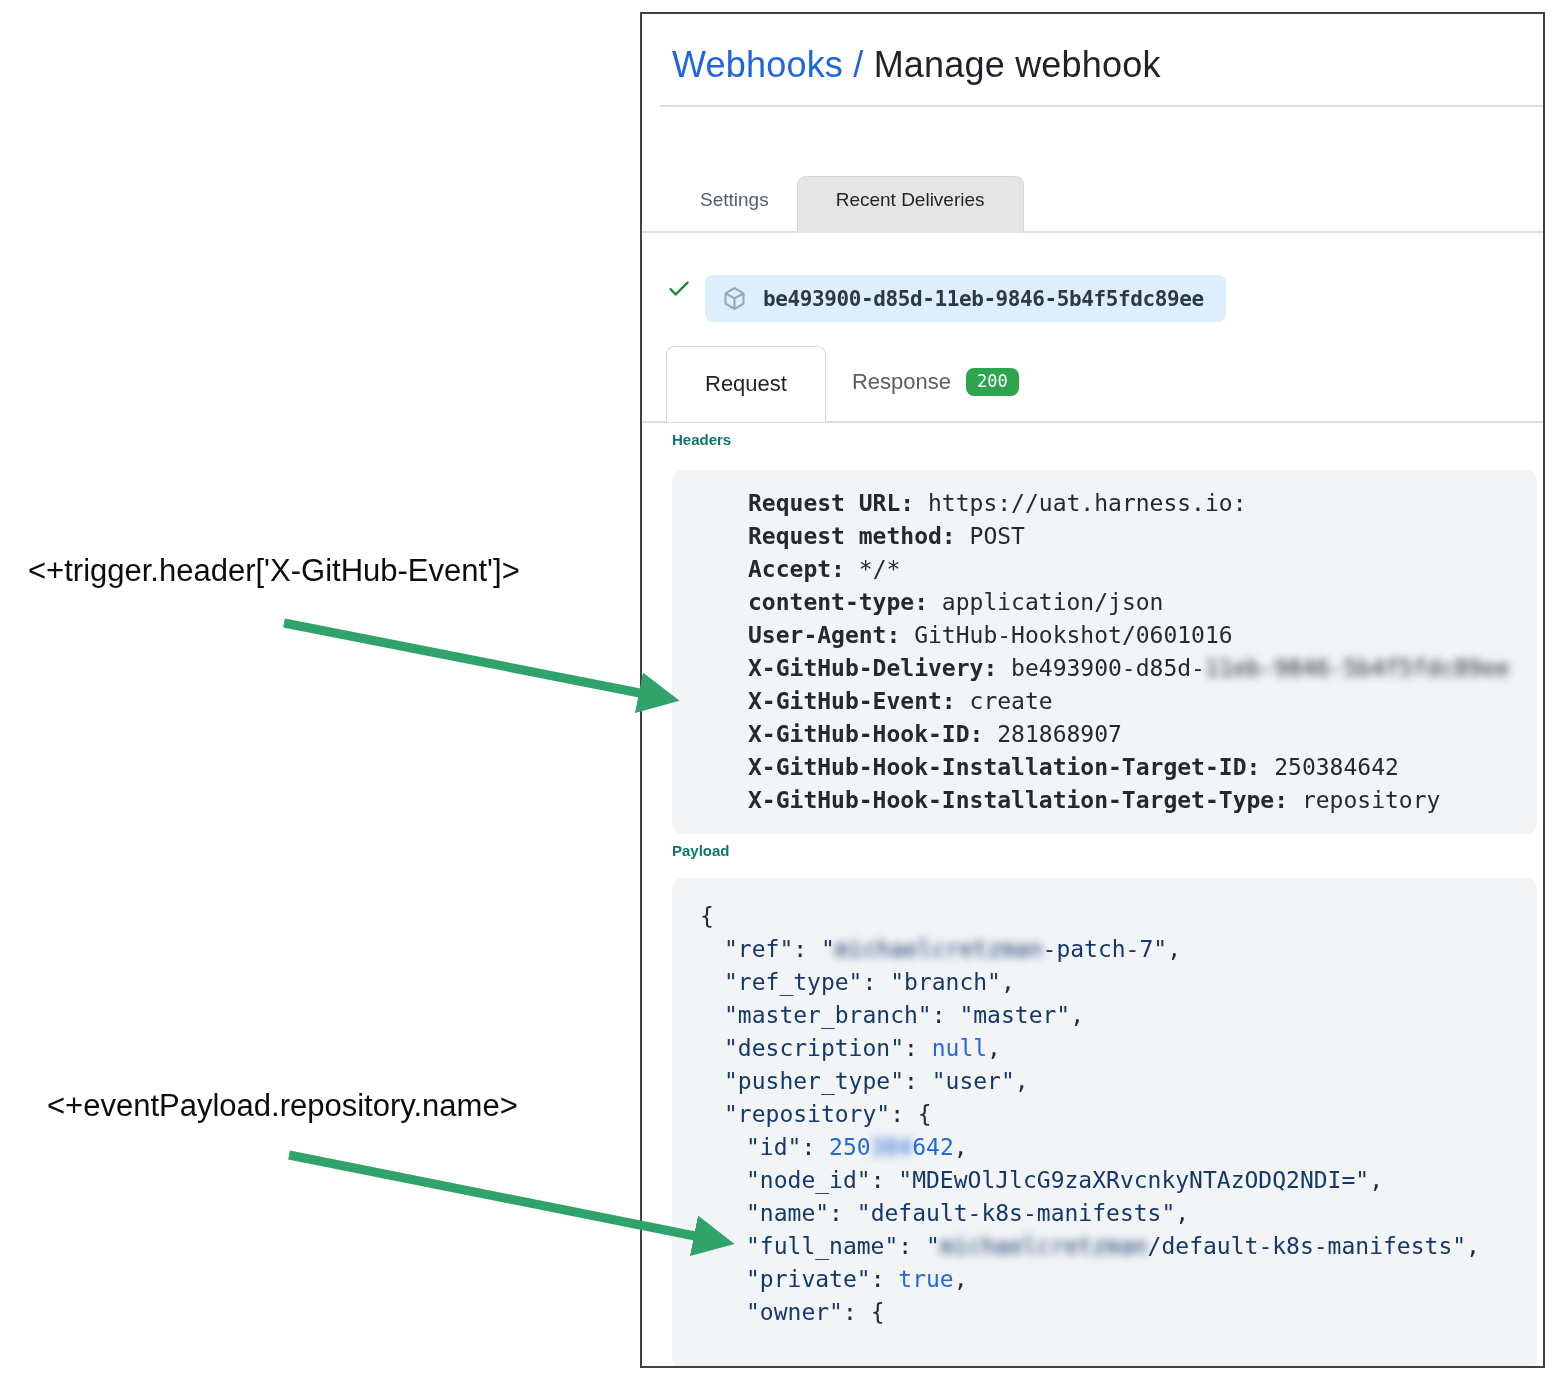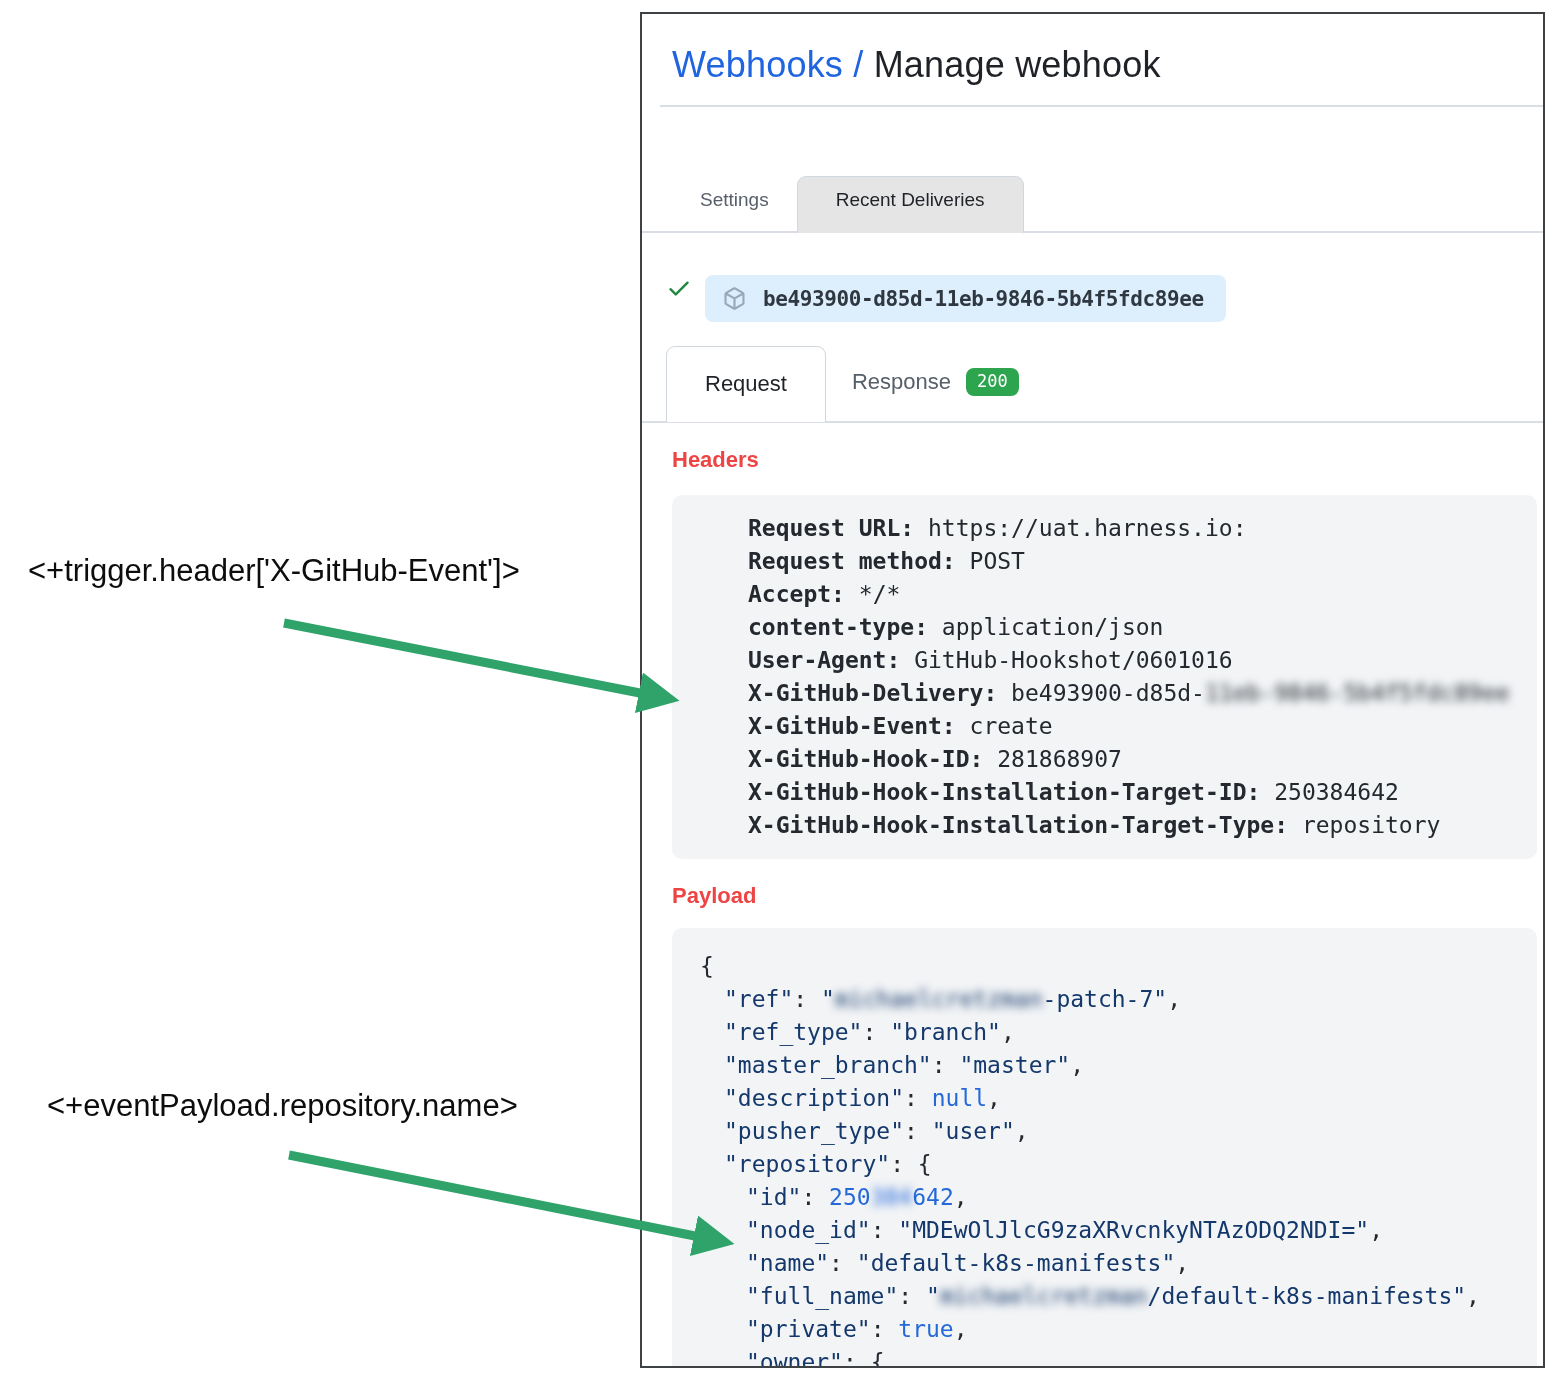--- a/index.html
+++ b/index.html
@@ -76,21 +76,21 @@
     padding:24px 38px 25px 38px;
   }
   .reqtab.passive{display:flex;align-items:center;color:var(--muted);padding:24px 0 25px 26px;}
   .status-badge{
     display:inline-block;margin-left:15px;
     background:var(--status-green);color:#fff;
     font-family:"DejaVu Sans Mono", monospace;font-weight:normal;font-size:17px;
     padding:5px 11px 6px;border-radius:8px;line-height:1;
   }
   
-  .section-title{font-size:22px;font-weight:bold;color:#ef4444;margin:24px 0 0 30px;}
+  .section-title{font-size:15px;font-weight:bold;color:#0f766e;margin:8px 0 0 30px;}
   .graybox{
     background:var(--boxgray);
     border-radius:10px;
     margin:22px 6px 0 30px;
     padding:17px 0 17px 28px;
     font-family:"DejaVu Sans Mono", monospace;
     font-size:23px;line-height:33px;
     color:var(--ink);
     white-space:nowrap;
     overflow:hidden;

